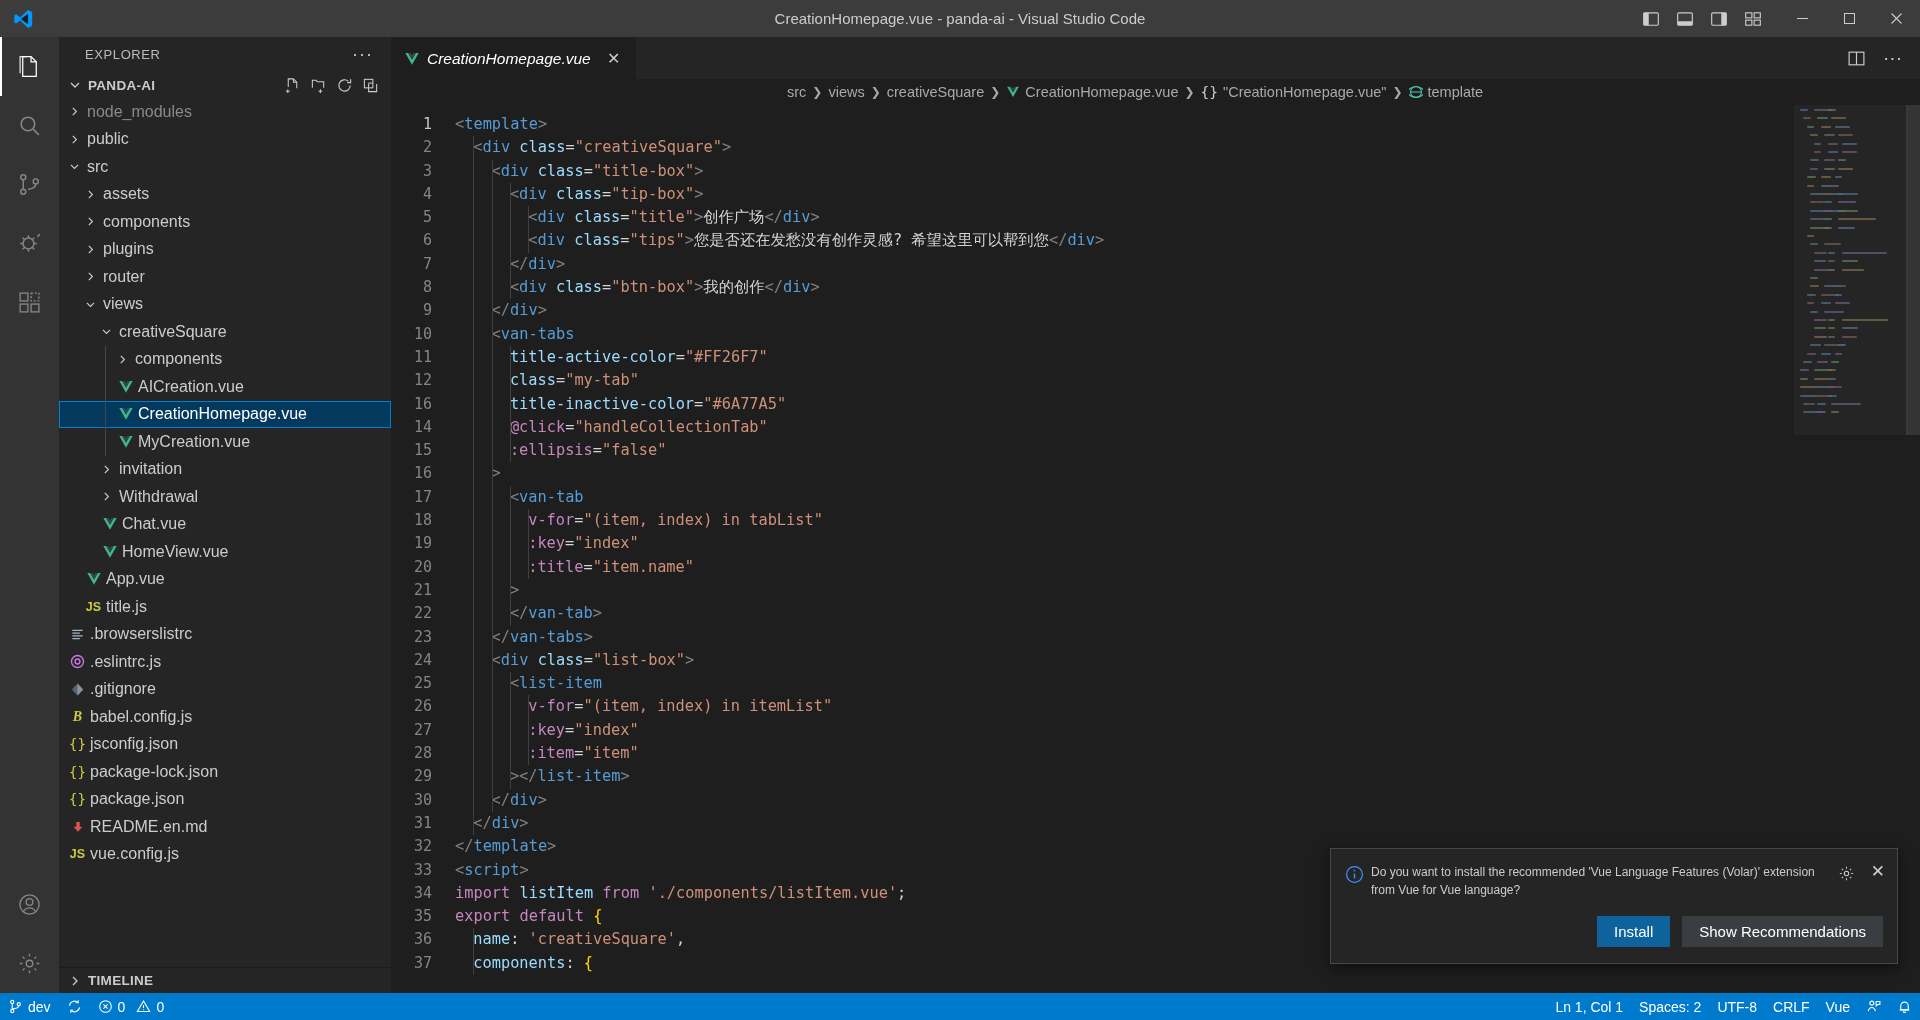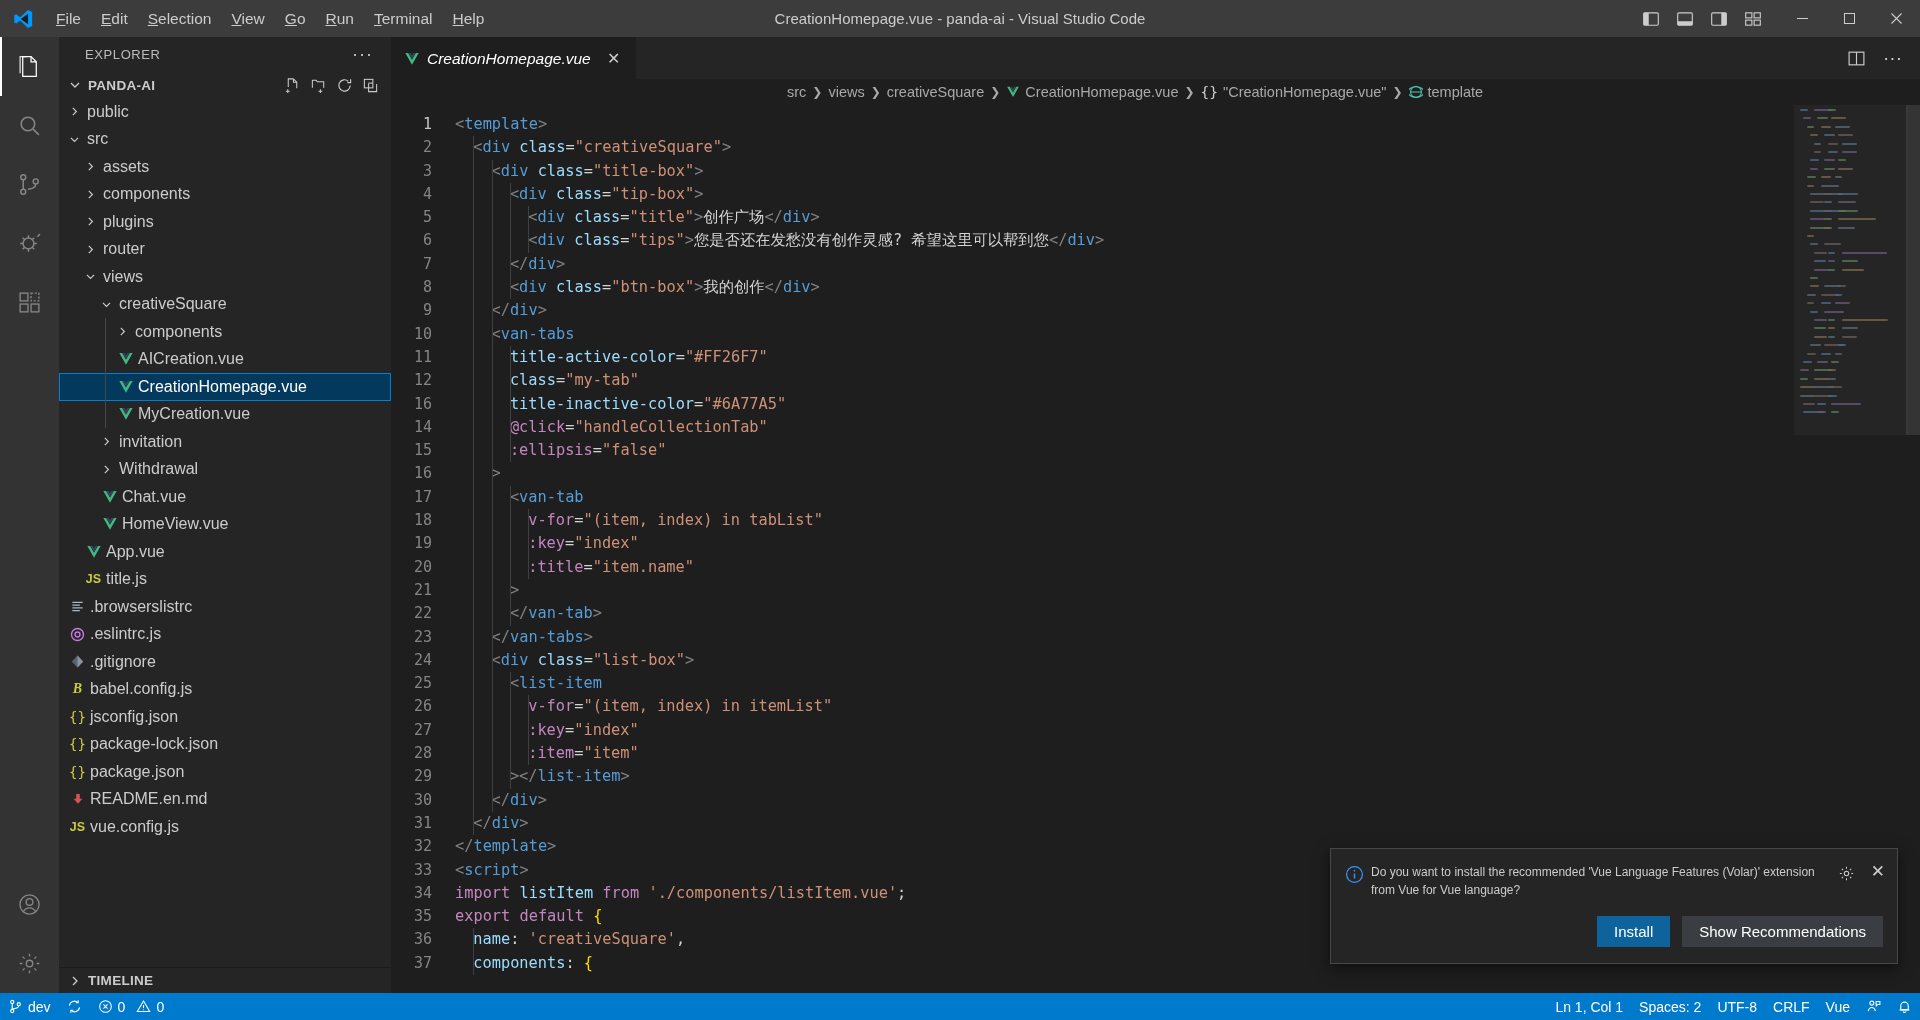--- a/index.html
+++ b/index.html
@@ -176,30 +176,20 @@
 <body>
 
 <div id="app">
 
   <div class="titlebar">
     <div class="vslogo">
       <svg width="22" height="22" viewBox="0 0 24 24">
         <path d="M17.5 2.2 L22 4.4 v15.2 l-4.5 2.2 -8.6-8.2 -4.4 3.3 -2-1 V7.9 l2-1 4.4 3.3z" fill="#0098ff"></path>
         <path d="M17.5 6.4 v11.2 L9.6 12z" fill="#1e1e1e"></path>
       </svg>
-    </div>
-    <div class="menu">
-      <div class="menu-item"><u>F</u><span>ile</span></div>
-      <div class="menu-item"><u>E</u>dit</div>
-      <div class="menu-item"><u>S</u>election</div>
-      <div class="menu-item"><u>V</u>iew</div>
-      <div class="menu-item"><u>G</u>o</div>
-      <div class="menu-item"><u>R</u>un</div>
-      <div class="menu-item"><u>T</u>erminal</div>
-      <div class="menu-item"><u>H</u>elp</div>
     </div>
     <div class="title-center">CreationHomepage.vue - panda-ai - Visual Studio Code</div>
     <div class="title-right">
       <div class="layout-icons">
         <div class="ic">
           <svg width="18" height="18" viewBox="0 0 16 16" fill="none" stroke="#cccccc" stroke-width="1">
             <rect x="1.5" y="2.5" width="13" height="11" rx="1"></rect>
             <rect x="1.5" y="2.5" width="4.5" height="11" fill="#cccccc" stroke="none"></rect>
           </svg>
         </div>
@@ -351,20 +341,29 @@
             <span>
               <svg width="17" height="17" viewBox="0 0 18 18" fill="none" stroke="#cccccc" stroke-width="1.1">
                 <rect x="2.5" y="2.5" width="9" height="9"></rect>
                   <path d="M6.5 6.5h5"></path>
                   <path d="M7 7.5v8h8.5v-8"></path>
               </svg>
             </span>
           </span>
         </div>
         <div id="tree-rows">
+            <div class="row dim">
+              <span style="display: inline-block; flex: 0 0 8px;"></span>
+              <span class="chev">
+                <svg width="15" height="15" viewBox="0 0 16 16" fill="none" stroke="#cccccc" stroke-width="1.25">
+                  <path d="M6.2 4.2 10 8l-3.8 3.8"></path>
+                </svg>
+              </span>
+              <span class="lbl">node_modules</span>
+            </div>
             <div class="row">
               <span style="display: inline-block; flex: 0 0 8px;"></span>
               <span class="chev">
                 <svg width="15" height="15" viewBox="0 0 16 16" fill="none" stroke="#cccccc" stroke-width="1.25">
                   <path d="M6.2 4.2 10 8l-3.8 3.8"></path>
                 </svg>
               </span>
               <span class="lbl">public</span>
             </div>
             <div class="row">

